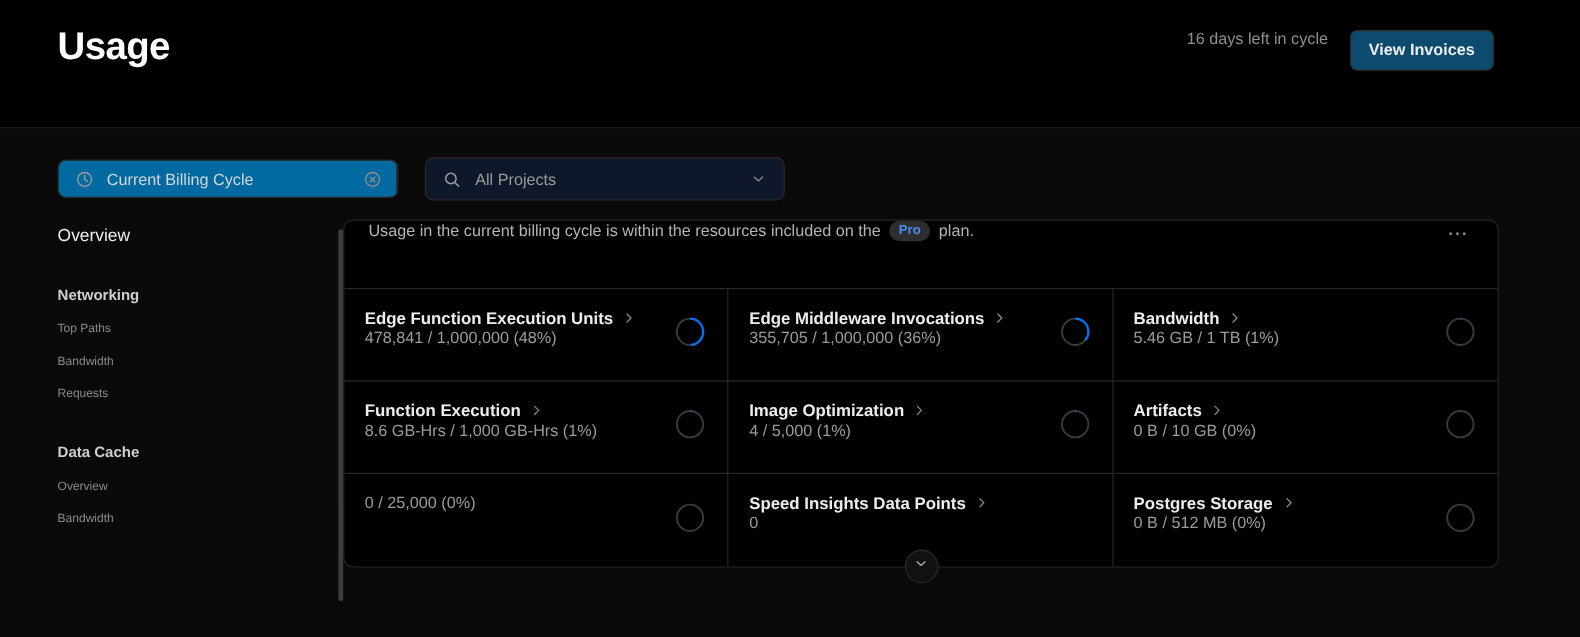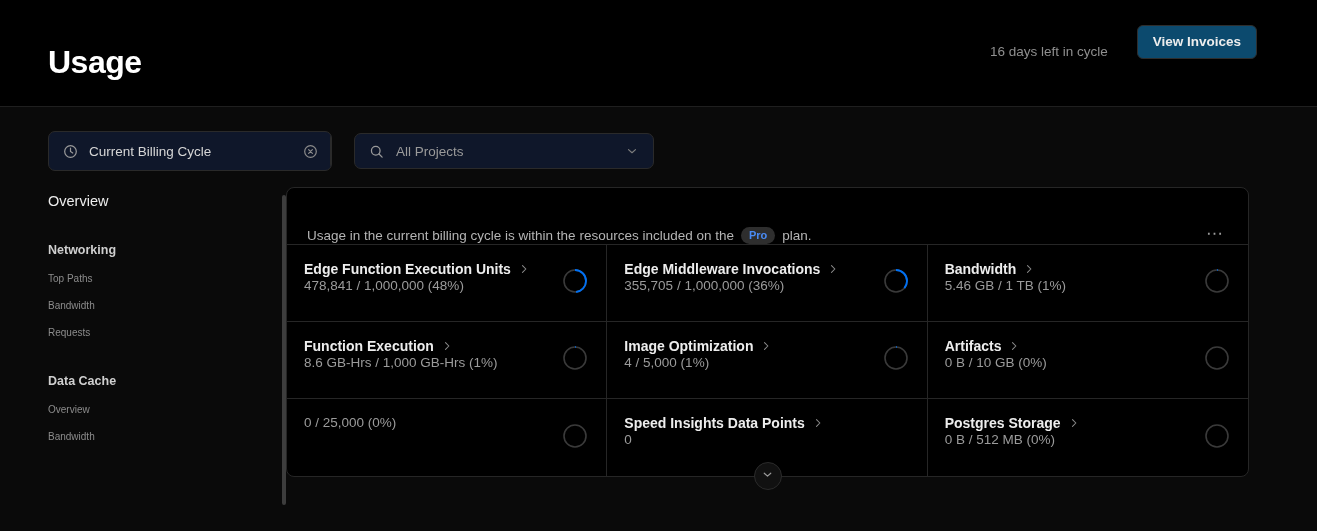--- a/index.html
+++ b/index.html
@@ -27,29 +27,28 @@
     align-items: flex-start;
   }
   .page-title {
     position: absolute;
     left: 48px;
     top: 20px;
     font-size: 32px;
     font-weight: 600;
     letter-spacing: -0.5px;
     color: #ffffff;
-    margin-top: 24px;
   }
   .header-right {
     position: absolute;
-    right: 60px;
+    right: 72px;
     top: 25px;
     display: flex;
-    align-items: flex-end;
-    gap: 29px;
+    align-items: flex-start;
+    gap: 18px;
   }
   .cycle-note {
     font-size: 13.5px;
     color: #8f8f8f;
   }
   .invoices-btn {
     background: #0c4a6e;
     border: 1px solid #2e2e2e;
     border-radius: 6px;
     color: #ededed;
@@ -67,22 +66,22 @@
     display: flex;
     align-items: center;
     gap: 22px;
   }
   .filter-group {
     display: flex;
     align-items: stretch;
     border: 1px solid #2a2a2a;
     border-radius: 7px;
     overflow: hidden;
-    background: #0f172a;
-    height: 40px;
+    background: #0369a1;
+    height: 32px;
   }
   .filter-seg {
     display: flex;
     align-items: center;
     gap: 11px;
     padding: 0 14px;
     font-size: 13.5px;
     color: #d6d6d6;
     cursor: pointer;
     white-space: nowrap;
@@ -171,21 +170,21 @@
     padding-right: 68px;
   }
   .panel {
     border: 1px solid #262626;
     border-radius: 8px;
     background: #000000;
     position: relative;
   }
   .notice {
     display: flex;
-    align-items: flex-end;
+    align-items: flex-start;
     padding: 0 20px;
     height: 57px;
     border-bottom: 1px solid #262626;
     font-size: 13.5px;
     color: #b4b4b4;
   }
   .notice-text { flex: 1; display: flex; align-items: center; gap: 7px; }
   .pro-badge {
     display: inline-flex;
     align-items: center;

